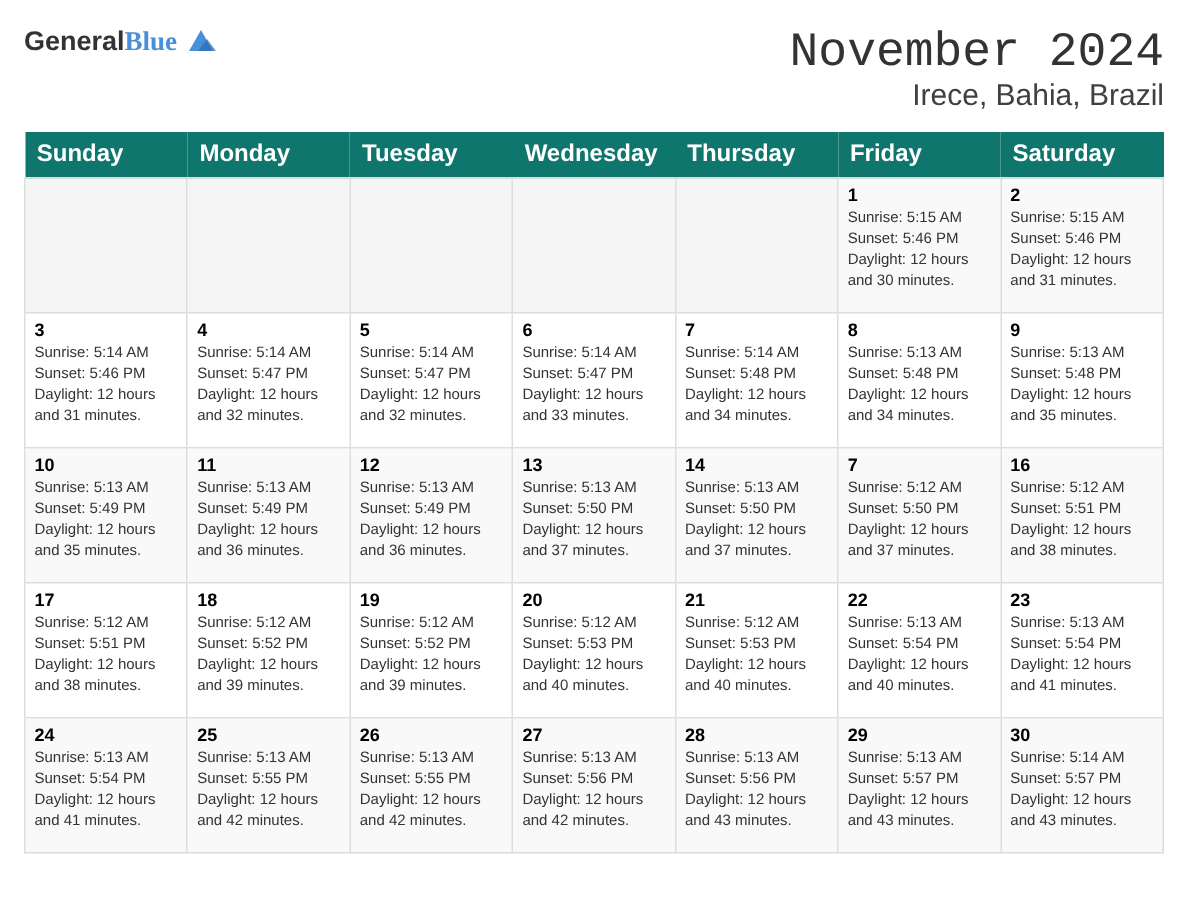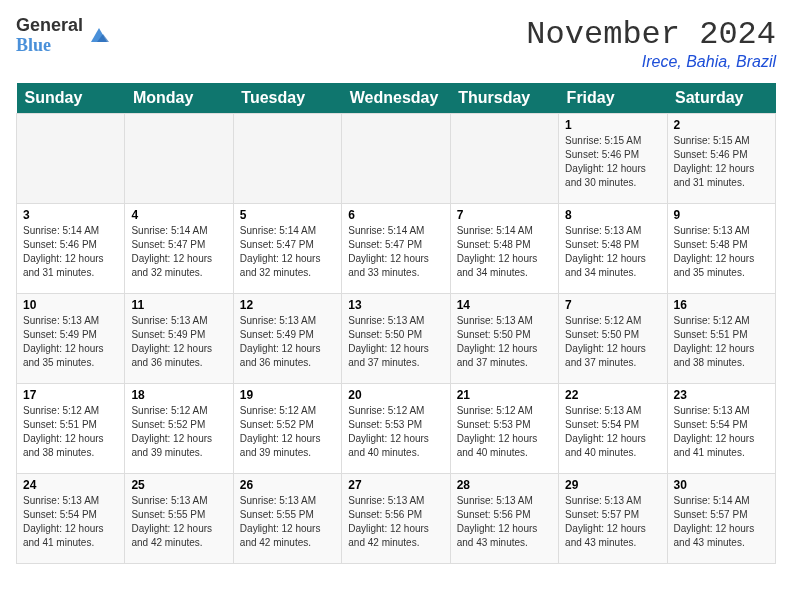--- a/index.html
+++ b/index.html
@@ -15,22 +15,23 @@
       justify-content: space-between;
       align-items: flex-start;
       margin-bottom: 12px;
     }
     .logo {
       display: flex;
       align-items: center;
     }
     .logo-text {
       display: flex;
-      flex-direction: column;
+      flex-direction: row;
       line-height: 1.1;
+      align-items: flex-end;
     }
     .logo-general {
       font-size: 18px;
       font-weight: bold;
       color: #333;
     }
     .logo-blue {
       font-size: 18px;
       font-weight: bold;
       color: #4a90d9;
@@ -44,23 +45,22 @@
     .title-section {
       text-align: right;
     }
     .month-title {
       font-size: 32px;
       font-weight: normal;
       color: #333;
       font-family: Liberation Mono, monospace;
     }
     .subtitle {
-      font-size: 16px;
-      color: #1d4ed8;
-      font-style: italic;
+      font-size: 20px;
+      color: #404040;
     }
     table {
       width: 100%;
       border-collapse: collapse;
       font-size: 11px;
     }
     thead tr th {
       background-color: #0f766e;
       color: white;
       text-align: left;

